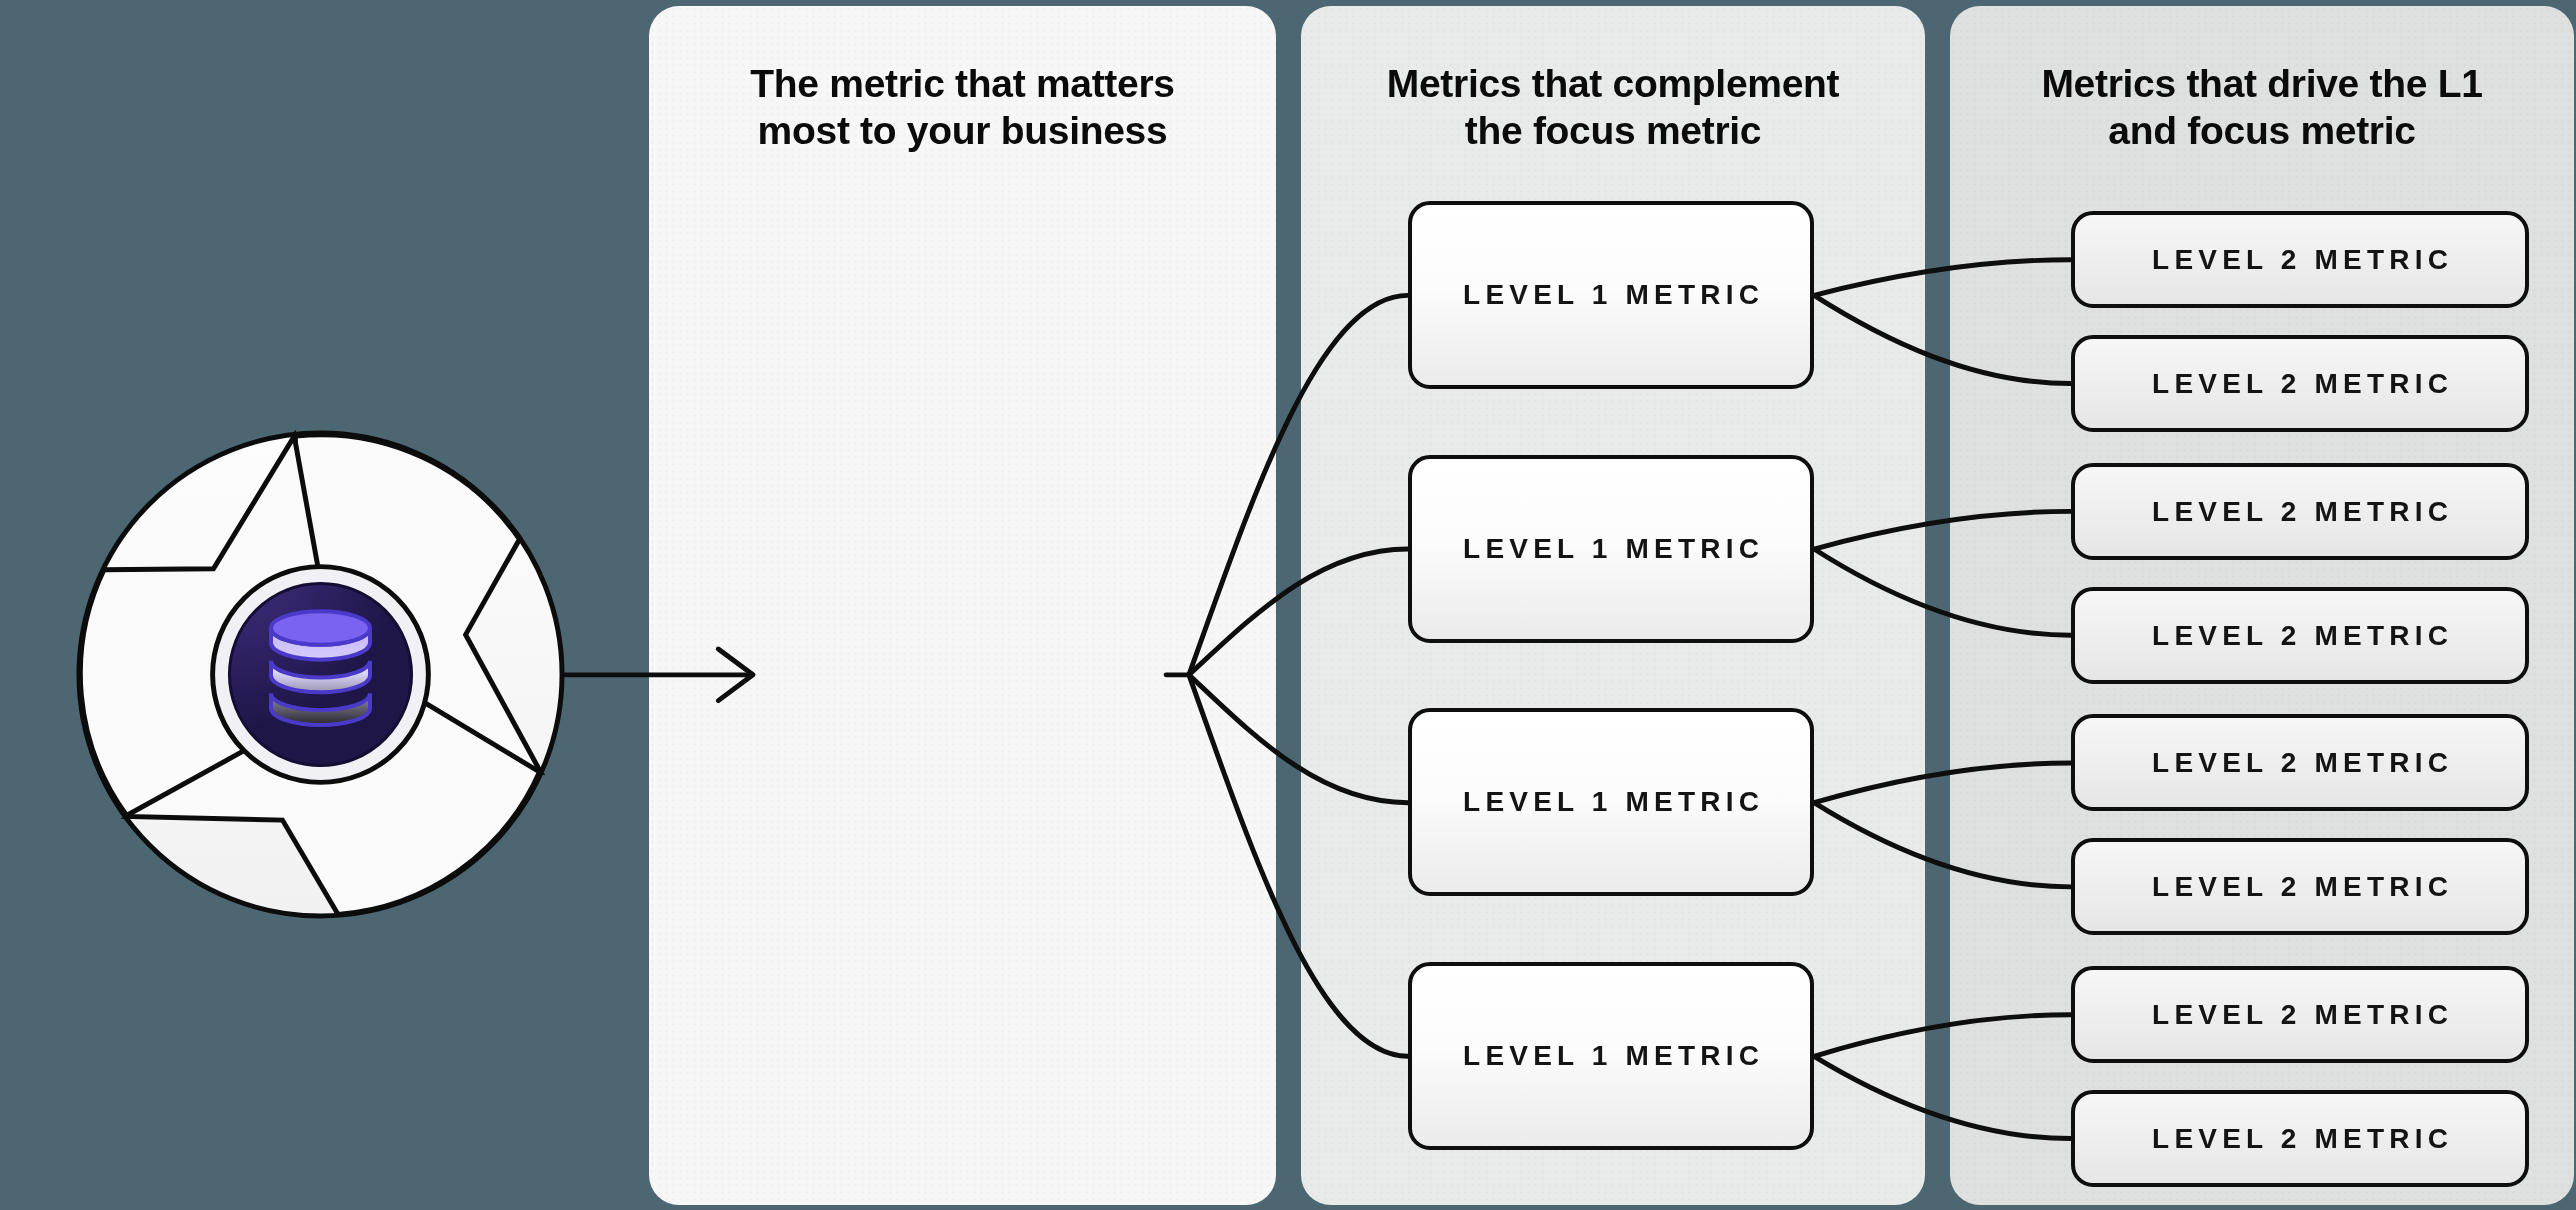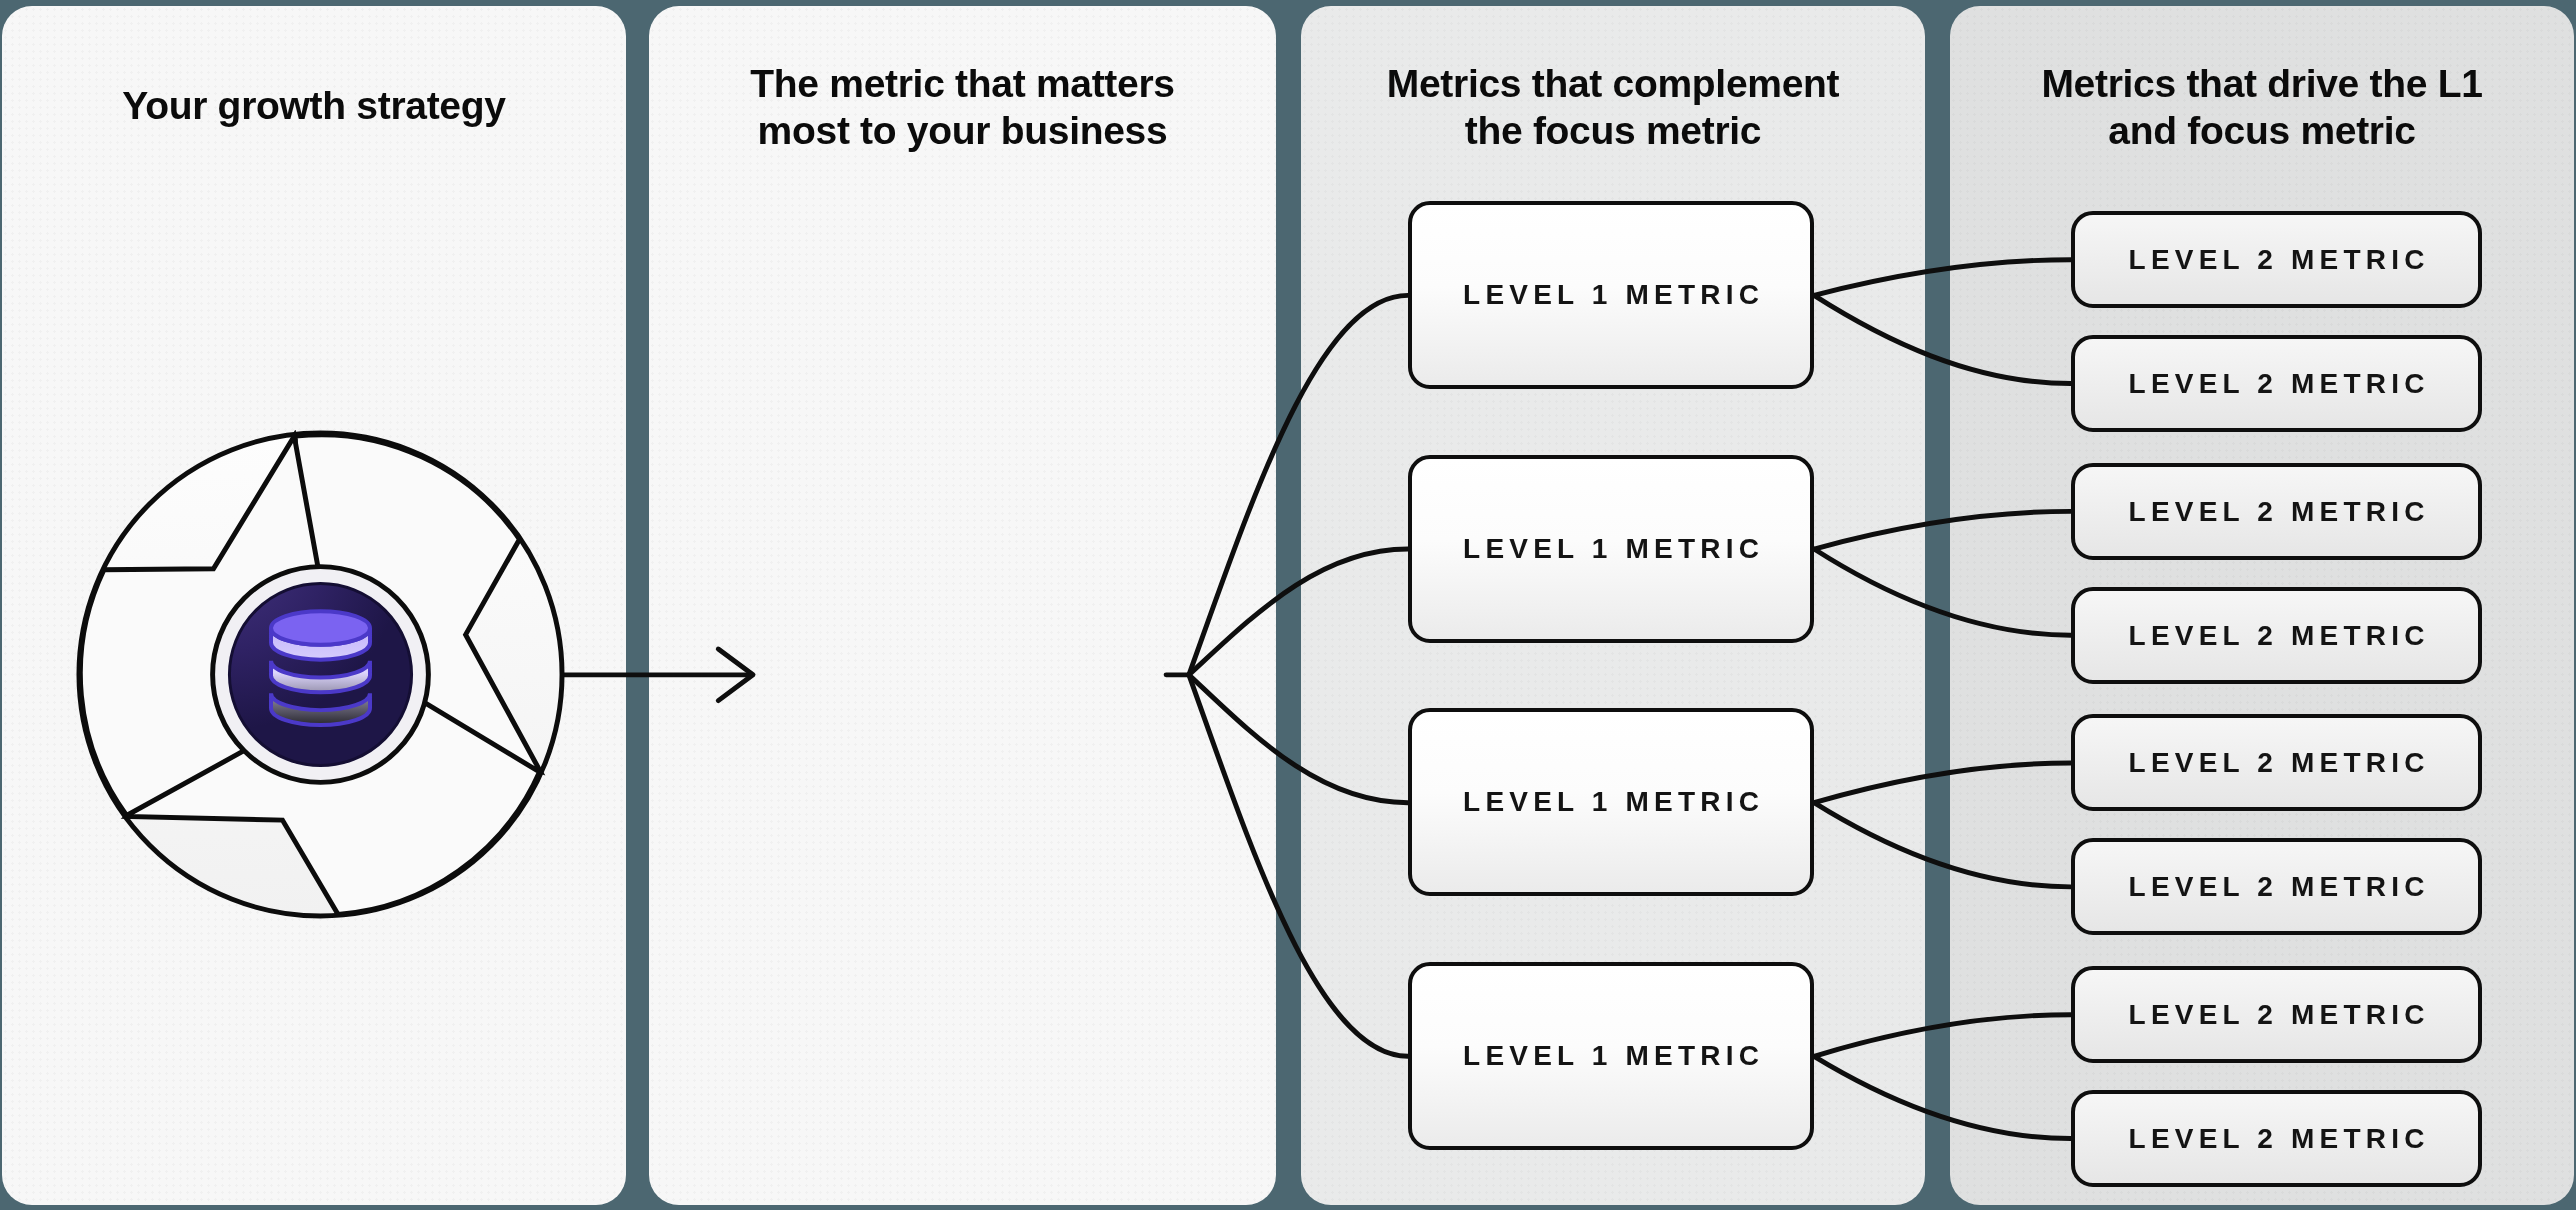--- a/index.html
+++ b/index.html
@@ -31,33 +31,30 @@
     border:4px solid #0e0e0e;border-radius:22px;
     display:flex;align-items:center;justify-content:center;
     font-weight:700;font-size:28px;letter-spacing:5.2px;color:#141414;
     text-indent:5.2px; 
   }
   .box-lg{background:linear-gradient(180deg,#ffffff 0%,#fcfcfc 45%,#ebebeb 100%);text-align:center;}
   .box-sm{background:linear-gradient(180deg,#f6f6f6 0%,#e6e6e6 100%);}
   .focus-box{left:761px;top:579px;width:405px;height:190px;}
   .l1-box{left:1408px;width:406px;height:188px;}
   .l1-0{top:201px;} .l1-1{top:455px;} .l1-2{top:708px;} .l1-3{top:962px;}
-  .l2-box{left:2071px;width:411px;height:97px;}
+  .l2-box{left:2071px;width:458px;height:97px;}
   .l2-0{top:211px;} .l2-1{top:335px;} .l2-2{top:463px;} .l2-3{top:587px;}
   .l2-4{top:714px;} .l2-5{top:838px;} .l2-6{top:966px;} .l2-7{top:1090px;}
   .flywheel{position:absolute;left:76px;top:430px;z-index:10;}
 </style>
 </head>
 <body>
 
 <div class="stage">
 
-  <section class="panel panel-1">
-    <h2 class="panel-title t1">Your growth strategy</h2>
-  </section>
 
   <section class="panel panel-2">
     <h2 class="panel-title t2">The metric that matters
 most to your business</h2>
   </section>
 
   <section class="panel panel-3">
     <h2 class="panel-title t2">Metrics that complement
 the focus metric</h2>
   </section>

